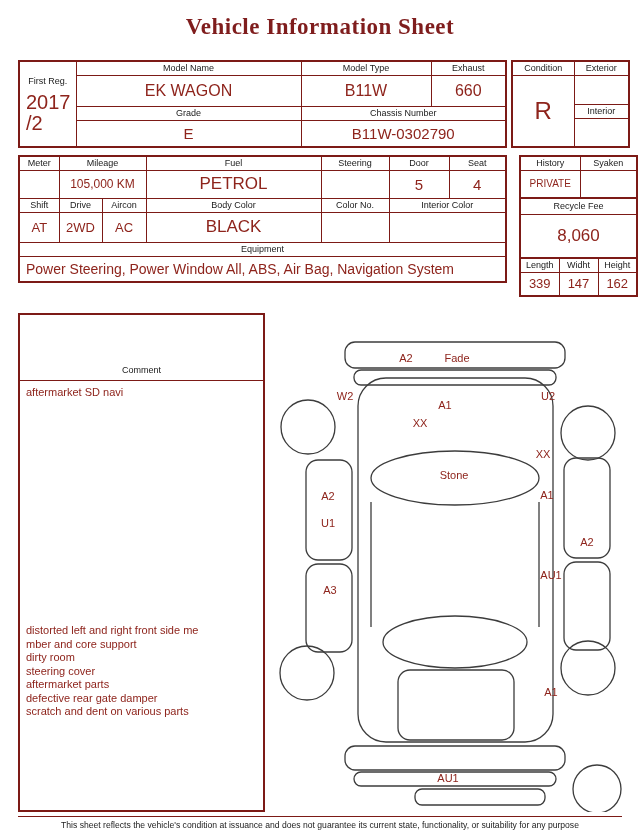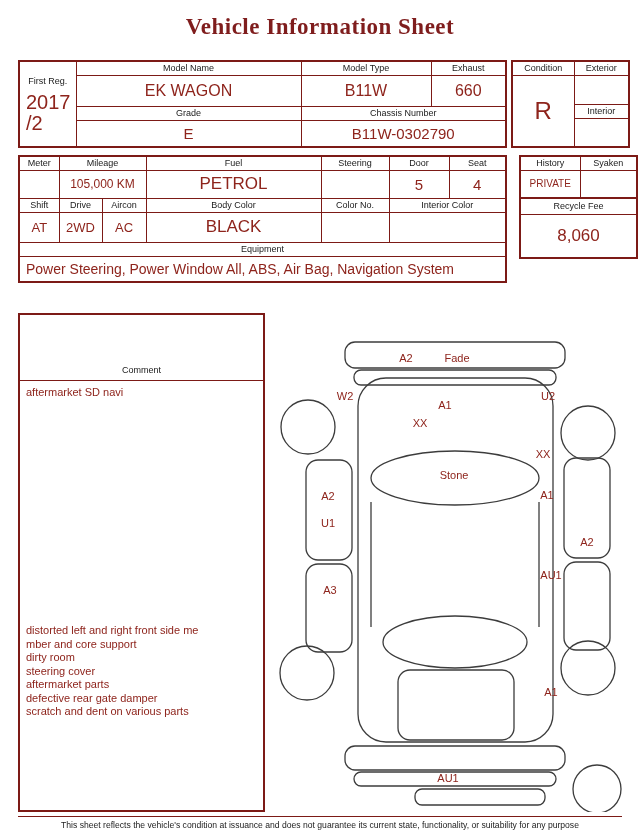--- a/index.html
+++ b/index.html
@@ -177,20 +177,39 @@
           </colgroup>
         <tbody>
         <tr style="height:16px;">
           <td class="hdr">Recycle Fee</td>
         </tr>
         <tr style="height:44px;margin-left:44px;">
           <td class="val v17">8,060</td>
         </tr>
         </tbody>
       </table>
+      <table class="tbl stack" style="width:117px;">
+        <colgroup>
+            <col style="width:39px">
+            <col style="width:39px">
+            <col style="width:39px">
+          </colgroup>
+        <tbody>
+        <tr style="height:14px;">
+          <td class="hdr">Length</td>
+          <td class="hdr">Widht</td>
+          <td class="hdr">Height</td>
+        </tr>
+        <tr style="height:24px;">
+          <td class="val v13">339</td>
+          <td class="val v13">147</td>
+          <td class="val v13">162</td>
+        </tr>
+        </tbody>
+      </table>
     </div>
   </div>
 
   <div class="abs panel" style="left:18px;top:313px;width:247px;height:499px;">
     <div class="phead">Comment</div>
     <div class="pbody" style="height:238px;">
       <div>aftermarket SD navi</div>
     </div>
     <div class="pbody">
       <div>distorted left and right front side me</div>

